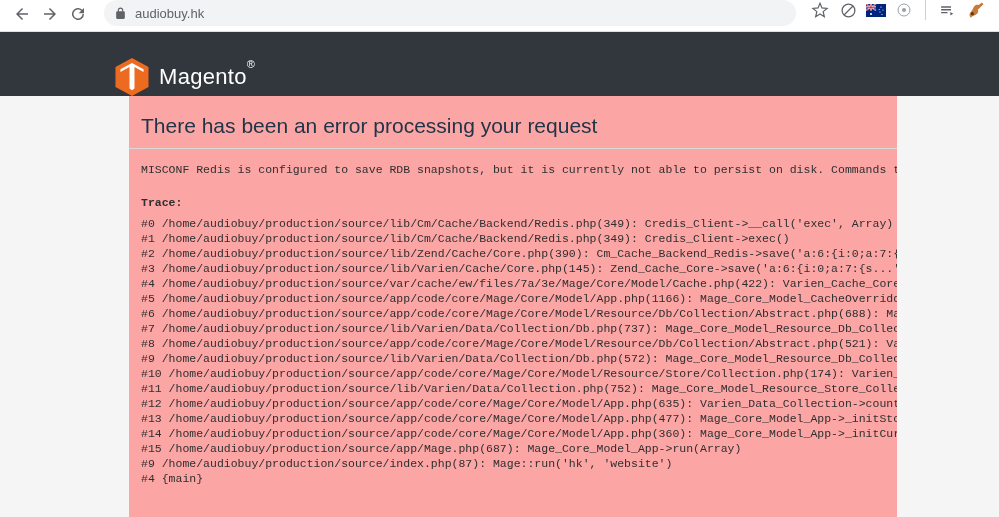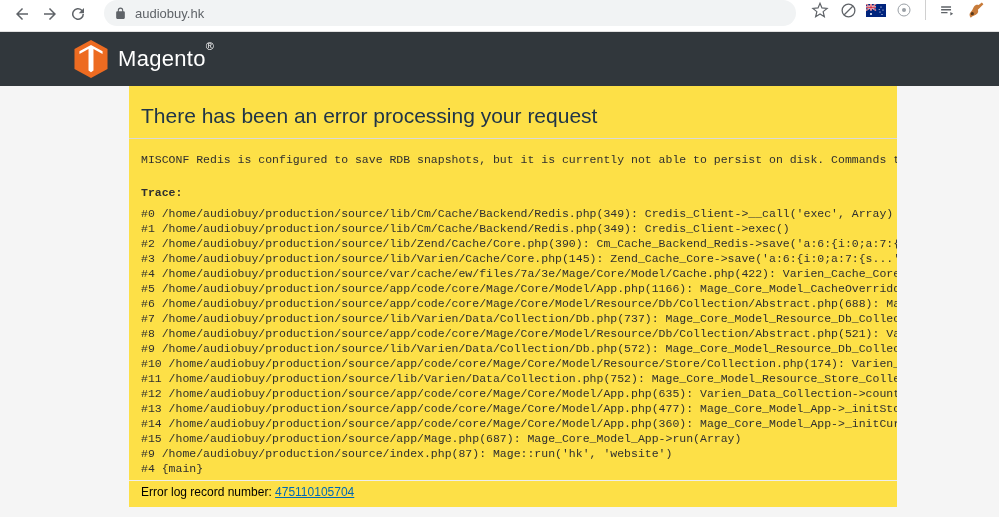--- a/index.html
+++ b/index.html
@@ -32,34 +32,34 @@
       color: #5f6368;
       font-size: 13px;
     }
     .url-bar .lock { margin-right: 8px; display:flex; align-items:center;}
     .right-icons { display: flex; align-items: center; gap: 8px; padding: 0 6px;}
     .right-icons .ico { width: 20px; height: 20px; display:flex; align-items:center; justify-content:center; color:#5f6368;}
     .divider { width:1px; height:20px; background:#d0d0d0; margin:0 3px;}
 
     .header-band {
       background: #31373c;
-      height: 54px;
+      height: 64px;
       display: flex;
-      align-items: center;
-      padding-left: 74px;
+      align-items: flex-end;
+      padding-left: 115px;
     }
     .logo-wrap { display:flex; align-items:center; gap:10px;}
     .mage-logo { width:34px; height:38px; }
     .brand { color:#fff; font-size:22px; font-weight:300; letter-spacing:0.3px;}
     .brand sup { font-size:11px; top:-8px; position:relative;}
 
     .content-area {
       margin: 0 auto;
       width: 768px;
-      background: #fde047;
+      background: #fca5a5;
       padding: 18px 0 8px 0;
       margin-left: 129px;
       height: 421px;
       display:flex;
       flex-direction:column;
     }
     .page-title {
       font-size: 21px;
       color: #203548;
       font-weight: 400;
@@ -206,16 +206,13 @@
           <div class="trace-line">#11 /home/audiobuy/production/source/lib/Varien/Data/Collection.php(752): Mage_Core_Model_Resource_Store_Collection-&gt;load()</div>
           <div class="trace-line">#12 /home/audiobuy/production/source/app/code/core/Mage/Core/Model/App.php(635): Varien_Data_Collection-&gt;count()</div>
           <div class="trace-line">#13 /home/audiobuy/production/source/app/code/core/Mage/Core/Model/App.php(477): Mage_Core_Model_App-&gt;_initStores()</div>
           <div class="trace-line">#14 /home/audiobuy/production/source/app/code/core/Mage/Core/Model/App.php(360): Mage_Core_Model_App-&gt;_initCurrentStore('hk', 'website')</div>
           <div class="trace-line">#15 /home/audiobuy/production/source/app/Mage.php(687): Mage_Core_Model_App-&gt;run(Array)</div>
           <div class="trace-line">#9 /home/audiobuy/production/source/index.php(87): Mage::run('hk', 'website')</div>
           <div class="trace-line">#4 {main}</div>
         </div>
     </div>
   </div>
-  <div class="record-line">
-    <span>Error log record number: </span><a href="#">475110105704</a>
-  </div>
 </div>
 
 </body></html>

